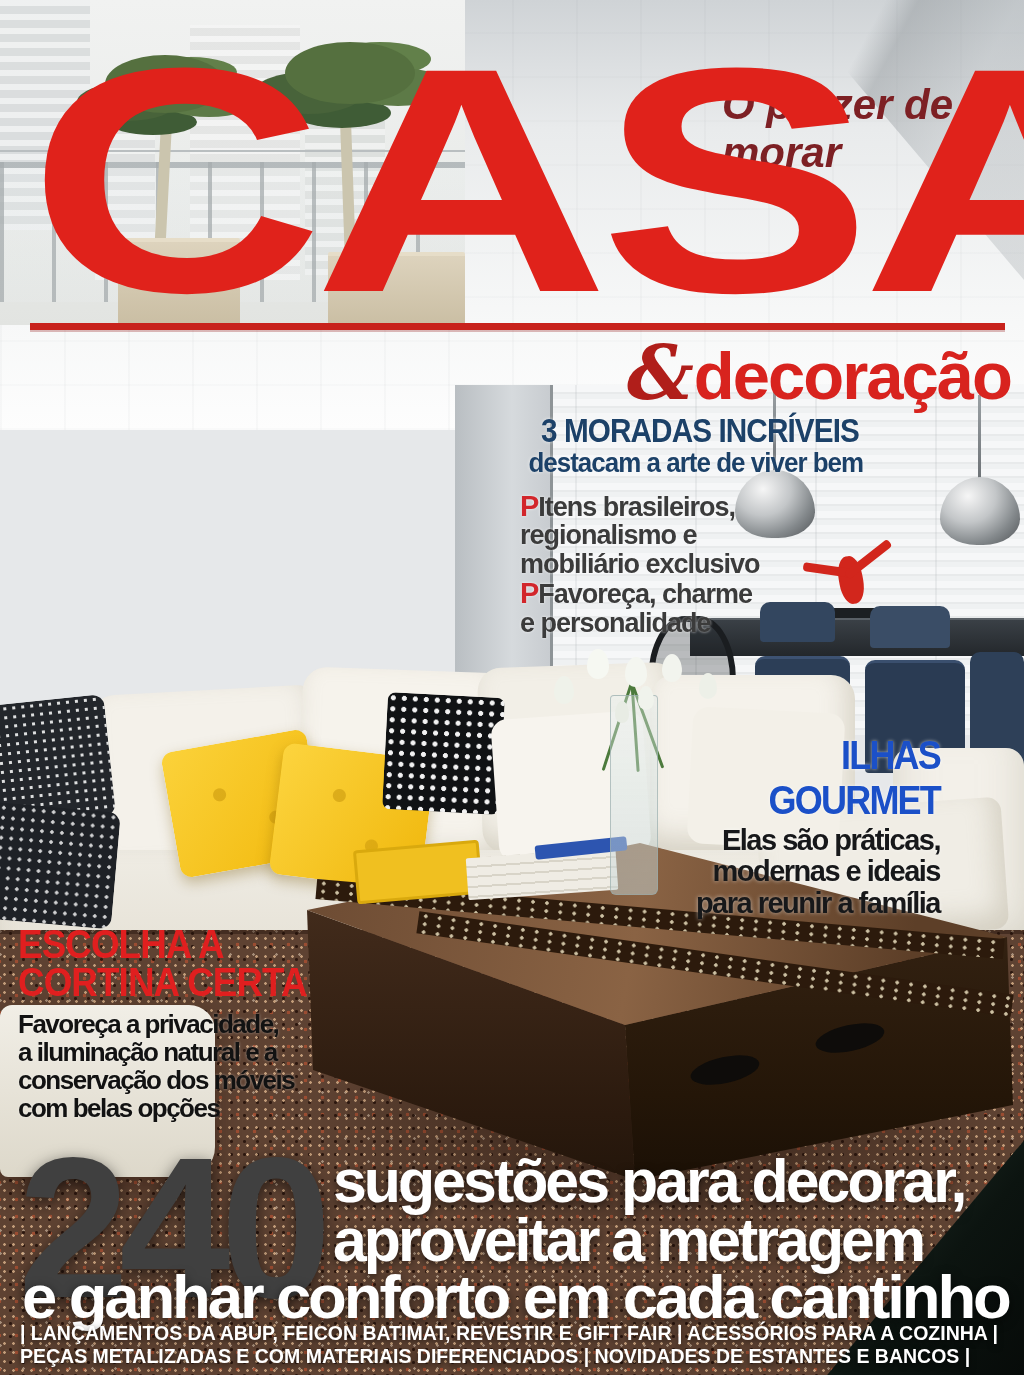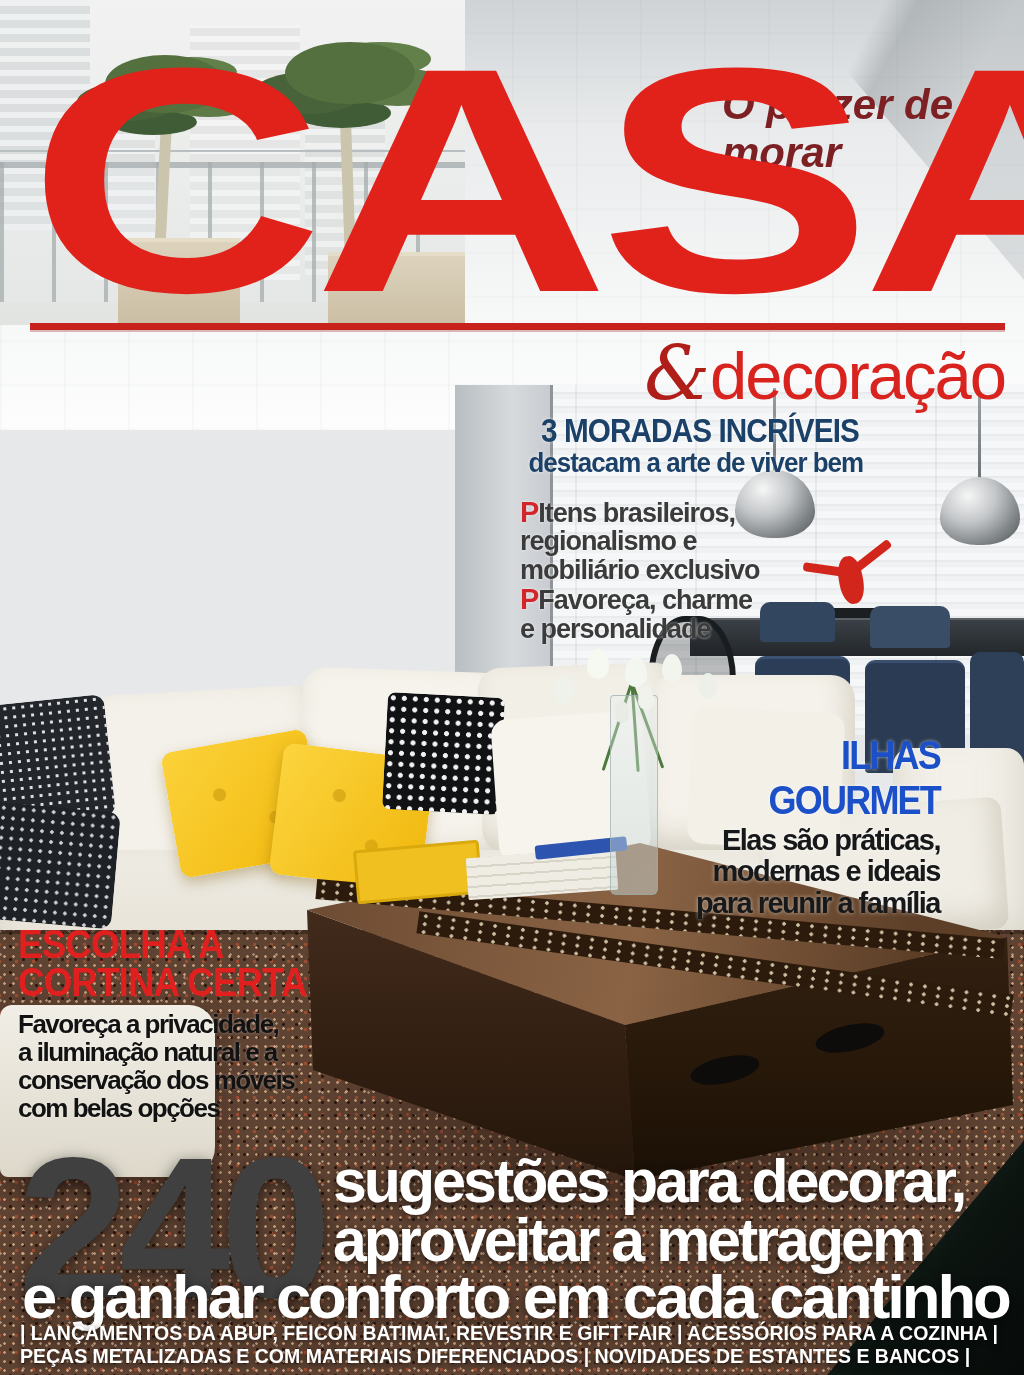--- a/index.html
+++ b/index.html
@@ -160,29 +160,29 @@
     clip-path:polygon(100% 8%,100% 100%,8% 100%);
     background:linear-gradient(130deg,#2a3a33,#0c1410 60%,#070b09);}
 
   
   .txt{z-index:10;}
   .tagline{left:722px;top:44px;font-size:42px;font-style:italic;font-weight:bold;color:#7d2024;margin-top:37px;}
   .masthead{left:28px;top:40px;font-size:320px;font-weight:bold;color:#e0221b;line-height:.88;
     letter-spacing:-8px;transform:scaleX(1.28);transform-origin:0 0;}
   .redrule{left:30px;top:323px;width:975px;height:7px;background:#c8221c;z-index:10;
     box-shadow:0 2px 0 rgba(150,30,30,.3);}
-  .sub-masthead{right:19px;top:330px;font-size:67px;font-weight:normal;color:#d8231e;letter-spacing:-2px;}
+  .sub-masthead{right:13px;top:330px;font-size:67px;font-weight:bold;color:#d8231e;letter-spacing:-2px;}
   .amp{font-family:"DejaVu Serif",serif;font-style:italic;font-size:74px;color:#b01e1a;margin-right:2px;}
 
   .moradas{left:520px;top:412px;width:420px;color:#1c4168;}
   .moradas-title{font-size:33px;font-weight:bold;letter-spacing:-1px;transform:scaleX(.9);transform-origin:center;
     text-shadow:0 0 4px rgba(255,255,255,.7);}
   .moradas-sub{font-size:27px;font-weight:bold;letter-spacing:-1px;margin-top:-2px;transform:scaleX(.96);
     text-shadow:0 0 4px rgba(255,255,255,.7);}
-  .moradas-items{margin-top:18px;font-size:27px;font-weight:bold;color:#3b3b3b;line-height:1.05;
+  .moradas-items{margin-top:12px;font-size:27px;font-weight:bold;color:#3b3b3b;line-height:1.05;
     letter-spacing:-1px;text-shadow:0 0 3px rgba(255,255,255,.75);}
   .pmark{color:#d2262b;font-size:29px;}
 
   .lavanderias{left:195px;top:556px;width:260px;text-align:right;}
   .lav-title{color:#93420e;font-size:33px;font-weight:bold;line-height:.96;letter-spacing:-1px;
     transform:scaleX(.92);transform-origin:right;text-shadow:0 0 5px rgba(255,255,255,.8);}
   .lav-body{margin-top:6px;font-size:20px;font-weight:bold;color:#141414;line-height:1.14;
     text-shadow:0 0 3px rgba(255,255,255,.6);}
 
   .ilhas{left:655px;top:733px;width:285px;text-align:right;}

